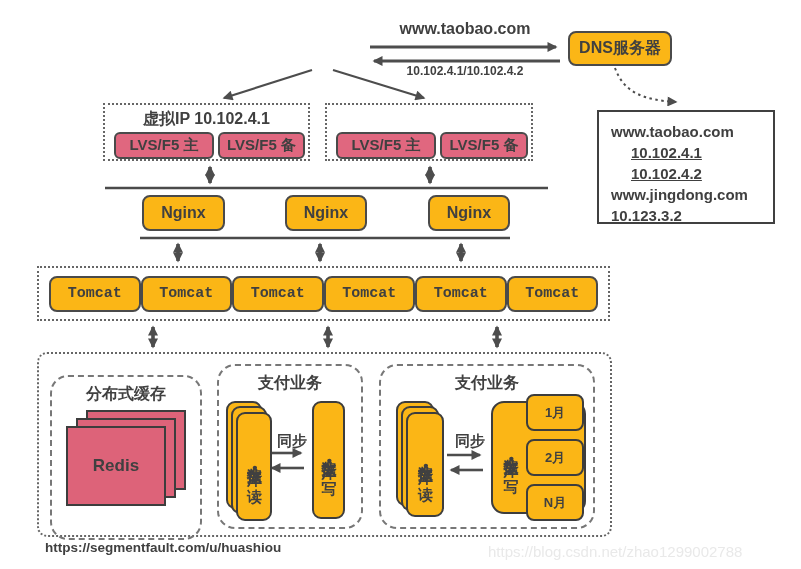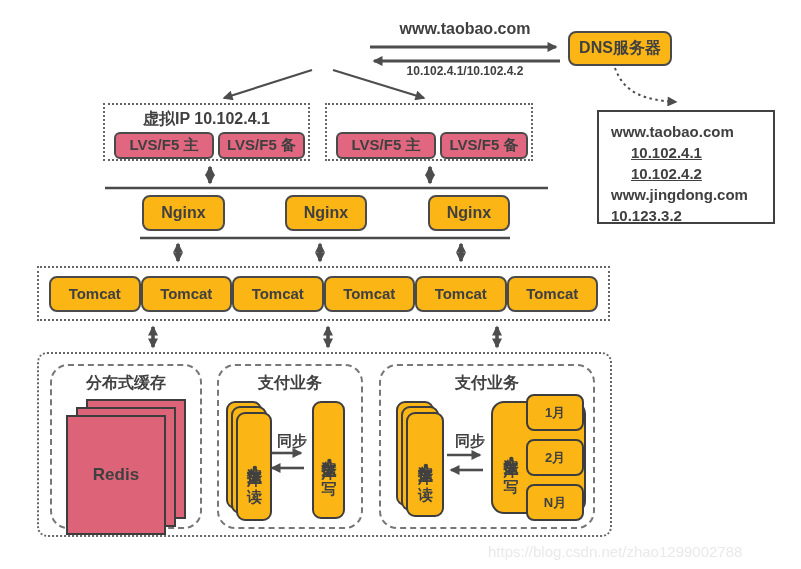--- a/index.html
+++ b/index.html
@@ -17,22 +17,22 @@
   .lbl{position:absolute;z-index:2;font-weight:bold;color:#404040;text-align:center;}
   .dotted-box{position:absolute;z-index:2;border:2px dotted #666;box-sizing:border-box;background:transparent;}
   .dash-box{position:absolute;border:2px dashed #777;border-radius:18px;box-sizing:border-box;}
   .group-title{position:absolute;top:4px;left:0;right:0;text-align:center;font-weight:bold;font-size:16px;}
   .dns-table{
     position:absolute;z-index:2;border:2.5px solid #404040;background:#fff;
     padding:9px 12px;font-weight:bold;font-size:15px;line-height:21px;box-sizing:border-box;
   }
   .dns-table .u{text-decoration:underline;margin-left:20px;}
   .tomcat-wrap{display:flex;align-items:center;justify-content:space-between;padding:0 10px;}
-  .tc{position:static;width:104px;height:36px;font-size:15px;}
-  .sq{position:absolute;width:100px;height:120px;background:#DD6379;border:2px solid #3d3d3d;box-sizing:border-box;}
+  .tc{position:static;width:104px;height:36px;font-size:15px;font-family:Liberation Mono, monospace;}
+  .sq{position:absolute;width:100px;height:80px;background:#DD6379;border:2px solid #3d3d3d;box-sizing:border-box;}
   .stackv{position:absolute;background:#FBB616;border:2px solid #3d3d3d;border-radius:9px;box-sizing:border-box;}
   .vtext{
     writing-mode:vertical-rl;text-orientation:upright;font-weight:bold;font-size:15px;
     letter-spacing:1px;color:#404040;display:flex;align-items:center;justify-content:center;
   }
   .shard{
     width:58px;height:37px;background:#FBB616;border:2px solid #3d3d3d;border-radius:8px;
     display:flex;align-items:center;justify-content:center;font-weight:bold;font-size:13px;box-sizing:border-box;
   }
   .watermark{color:#e9e9e9;font-size:15px;font-weight:normal;}
@@ -140,21 +140,21 @@
     <div class="node tc">
         <span>Tomcat</span>
       </div>
     <div class="node tc">
         <span>Tomcat</span>
       </div>
   </div>
 
   <div class="dotted-box" style="left:37px;top:352px;width:575px;height:185px;border-radius:10px;">
 
-    <div class="dash-box" style="left:11px;top:10px;width:152px;height:165px;">
+    <div class="dash-box" style="left:11px;top:21px;width:152px;height:165px;">
       <div class="group-title" style="top:7px;">分布式缓存</div>
       <div class="sq" style="left:34px;top:33px;"></div>
       <div class="sq" style="left:24px;top:41px;"></div>
       <div class="sq" style="left:14px;top:49px;display:flex;align-items:center;justify-content:center;font-weight:bold;font-size:17px;">
           <span>Redis</span>
         </div>
     </div>
 
     <div class="dash-box" style="left:178px;top:10px;width:146px;height:165px;">
       <div class="group-title" style="top:7px;">支付业务</div>
@@ -181,15 +181,16 @@
               <span>2月</span>
             </div>
           <div class="shard">
               <span>N月</span>
             </div>
         </div>
       </div>
     </div>
   </div>
 
+  <div class="lbl" style="left:45px;top:540px;font-size:13.5px;text-align:left;">https://segmentfault.com/u/huashiou</div>
   <div class="lbl watermark" style="left:488px;top:543px;text-align:left;">https://blog.csdn.net/zhao1299002788</div>
 
 </div>
 
 </body></html>

